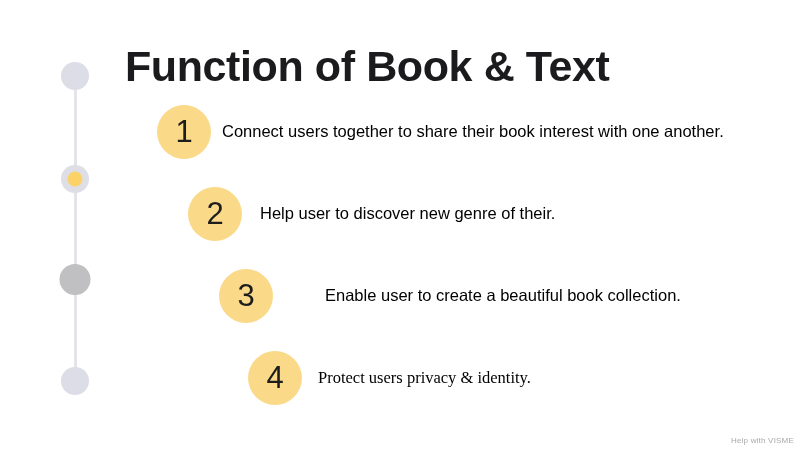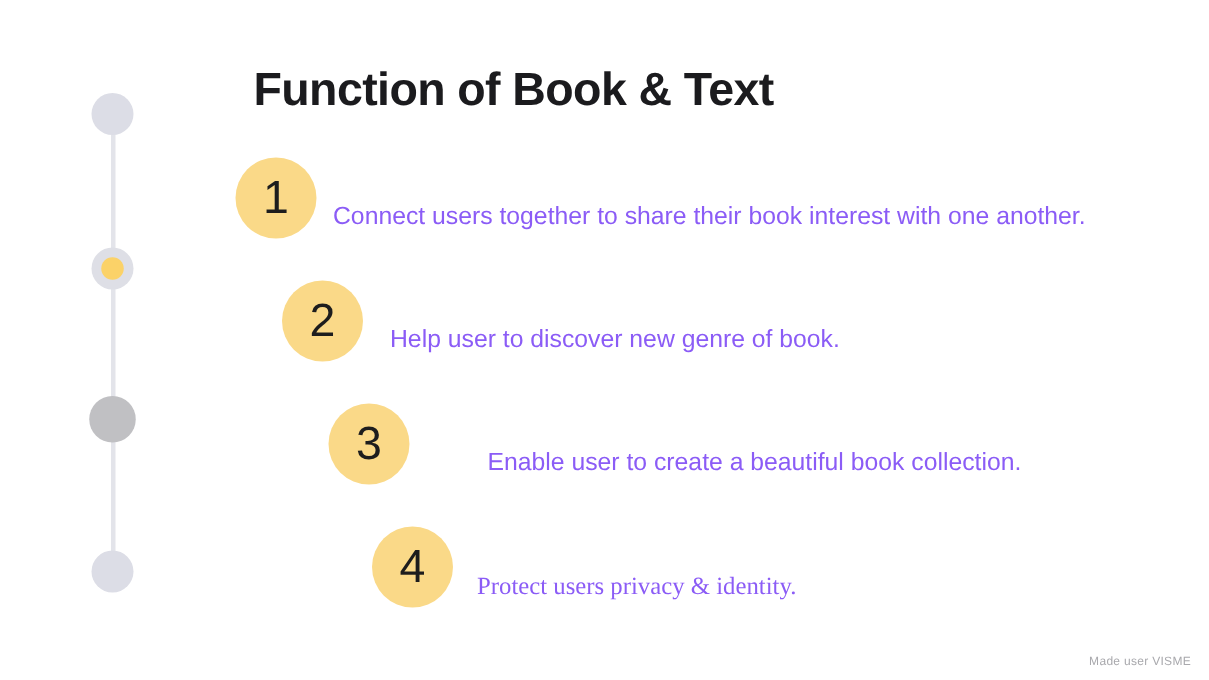--- a/index.html
+++ b/index.html
@@ -54,26 +54,25 @@
     height: 15px;
     border-radius: 50%;
     background: #fbd268;
   }
 
   
   .title {
     position: absolute;
     left: 125px;
     top: 42px;
-    font-size: 31px;
+    font-size: 43px;
     font-weight: 800;
     letter-spacing: -0.4px;
     color: #1b1b1e;
     white-space: nowrap;
-    margin-left: 44px;
   }
 
   
   .rows {
     position: absolute;
     left: 0;
     top: 0;
     width: 806px;
     height: 453px;
   }
@@ -105,25 +104,25 @@
   .row-num {
     font-size: 31px;
     font-weight: 400;
     color: #1d1d1d;
     line-height: 1;
     position: relative;
     top: -1px;
   }
   .row-text {
     position: absolute;
-    top: 18px;
+    top: 5px;
     height: 43px;
     line-height: 43px;
     font-size: 16.5px;
-    color: #8b5cf6;
+    color: #000000;
     white-space: nowrap;
   }
 
   
   .row.r1 { left: 157px; top: 105px; }
   .row.r1 .row-text { left: 65px; }
   .row.r2 { left: 188px; top: 187px; }
   .row.r2 .row-text { left: 72px; }
   .row.r3 { left: 219px; top: 269px; }
   .row.r3 .row-text { left: 68px; margin-left: 38px; }
@@ -165,36 +164,36 @@
         <span class="row-num">1</span>
       </div>
       <div class="row-text">Connect users together to share their book interest with one another.</div>
     </div>
 
     <div class="row r2">
       <div class="row-bar"></div>
       <div class="row-circle">
         <span class="row-num">2</span>
       </div>
-      <div class="row-text">Help user to discover new genre of book.</div>
+      <div class="row-text">Help user to discover new genre of their.</div>
     </div>
 
     <div class="row r3">
       <div class="row-bar"></div>
       <div class="row-circle">
         <span class="row-num">3</span>
       </div>
       <div class="row-text">Enable user to create a beautiful book collection.</div>
     </div>
 
     <div class="row r4">
       <div class="row-bar"></div>
       <div class="row-circle">
         <span class="row-num">4</span>
       </div>
       <div class="row-text">Protect users privacy &amp; identity.</div>
     </div>
 
   </div>
 
-  <div class="footer">Made user VISME</div>
+  <div class="footer">Help with VISME</div>
 
 </div>
 
 </body></html>

